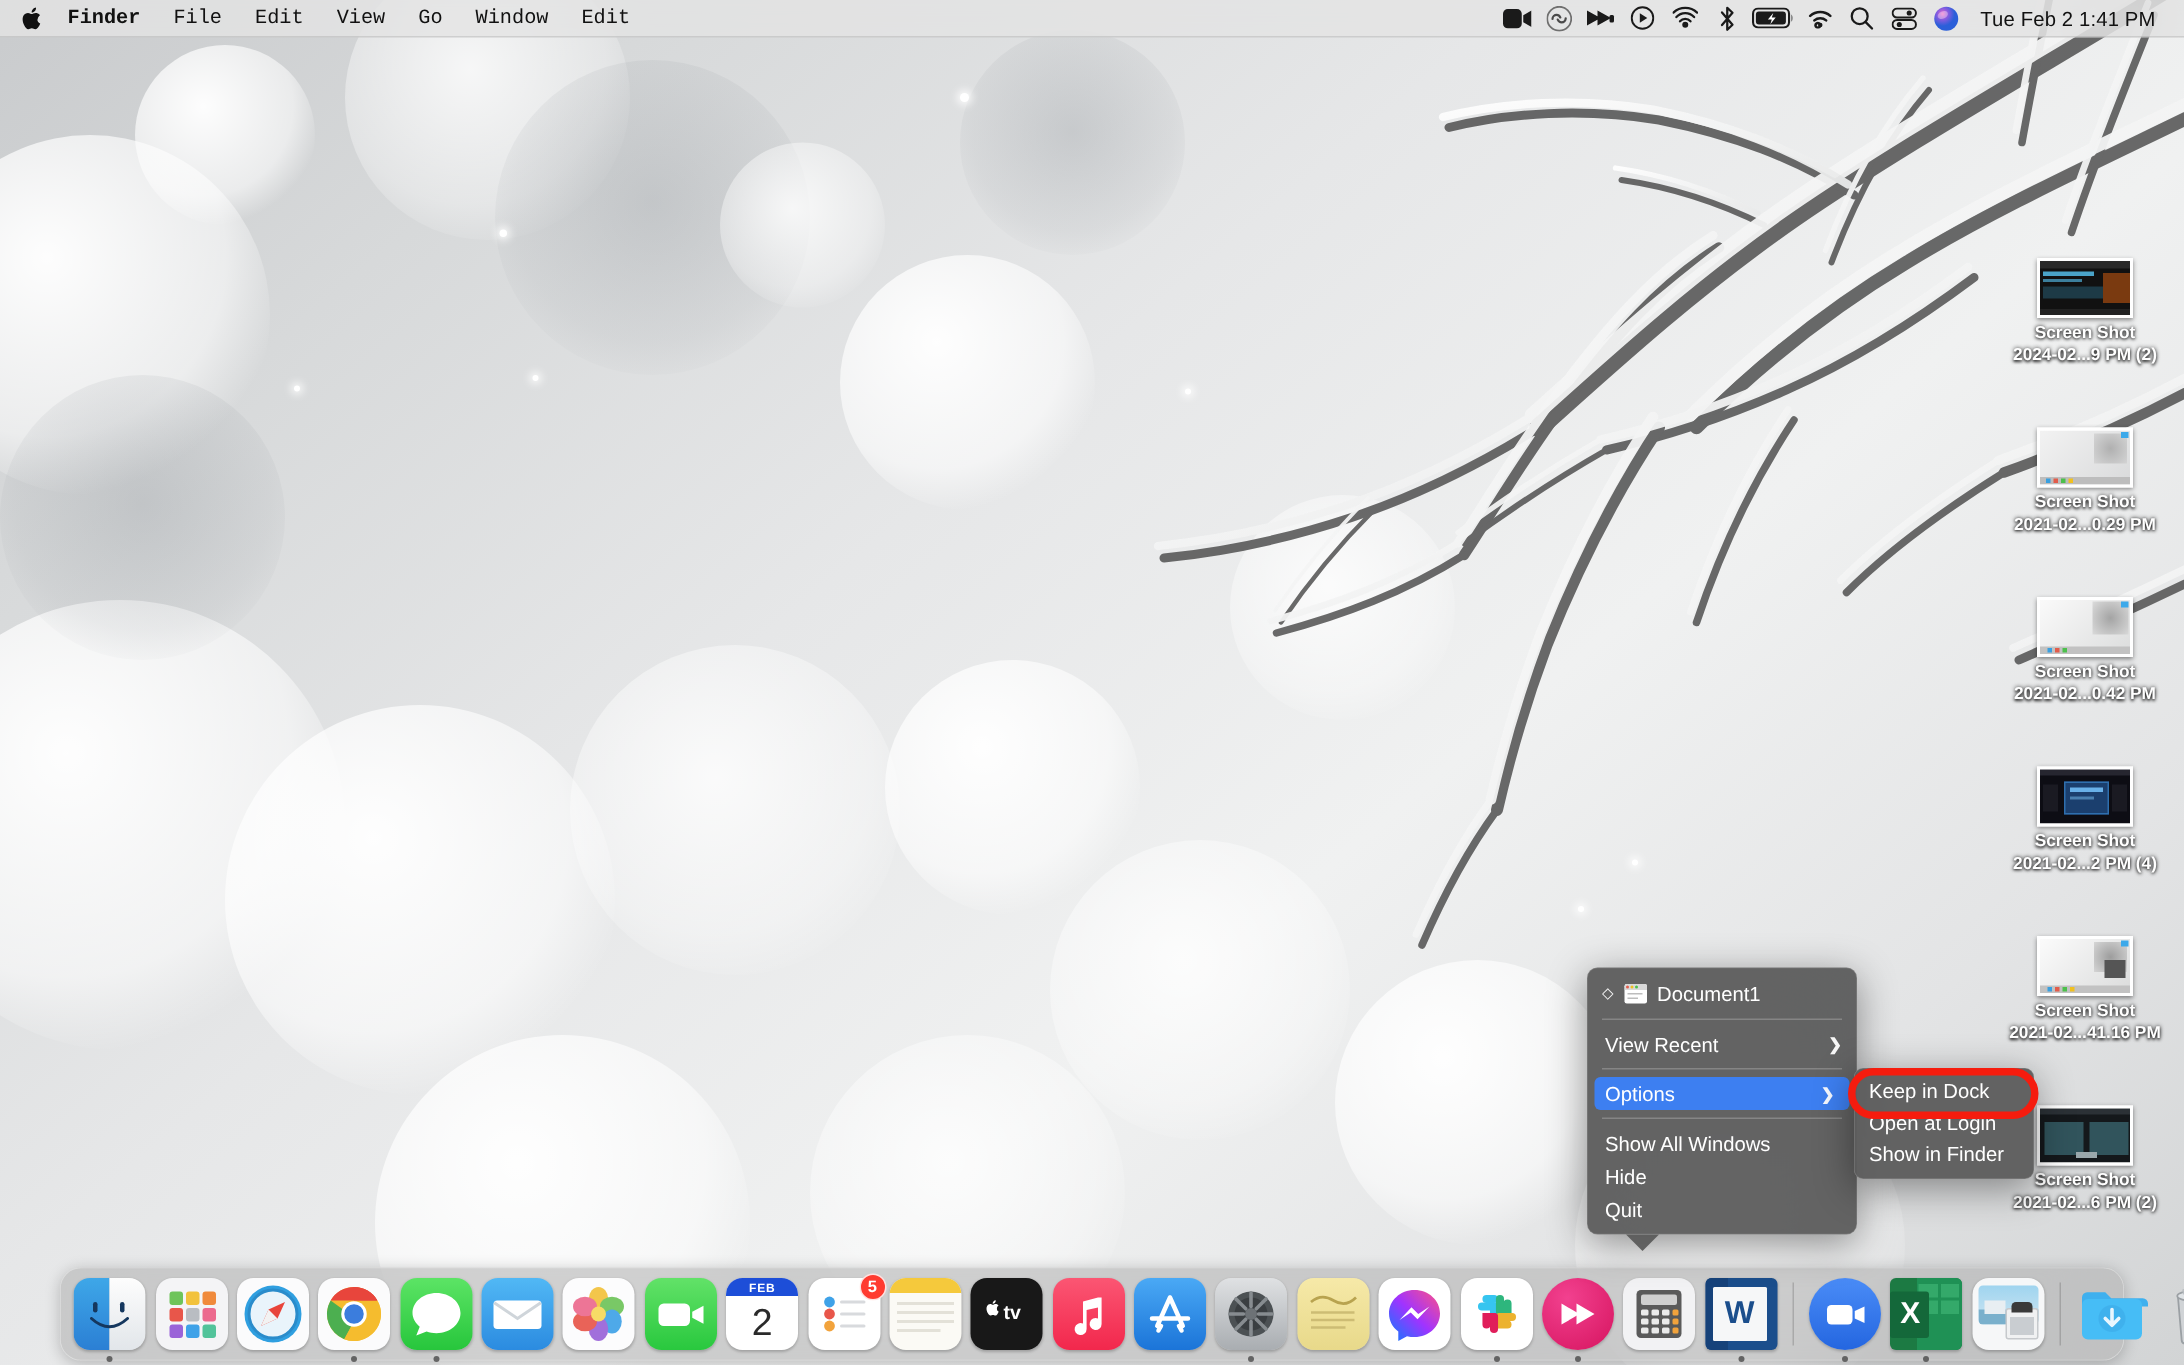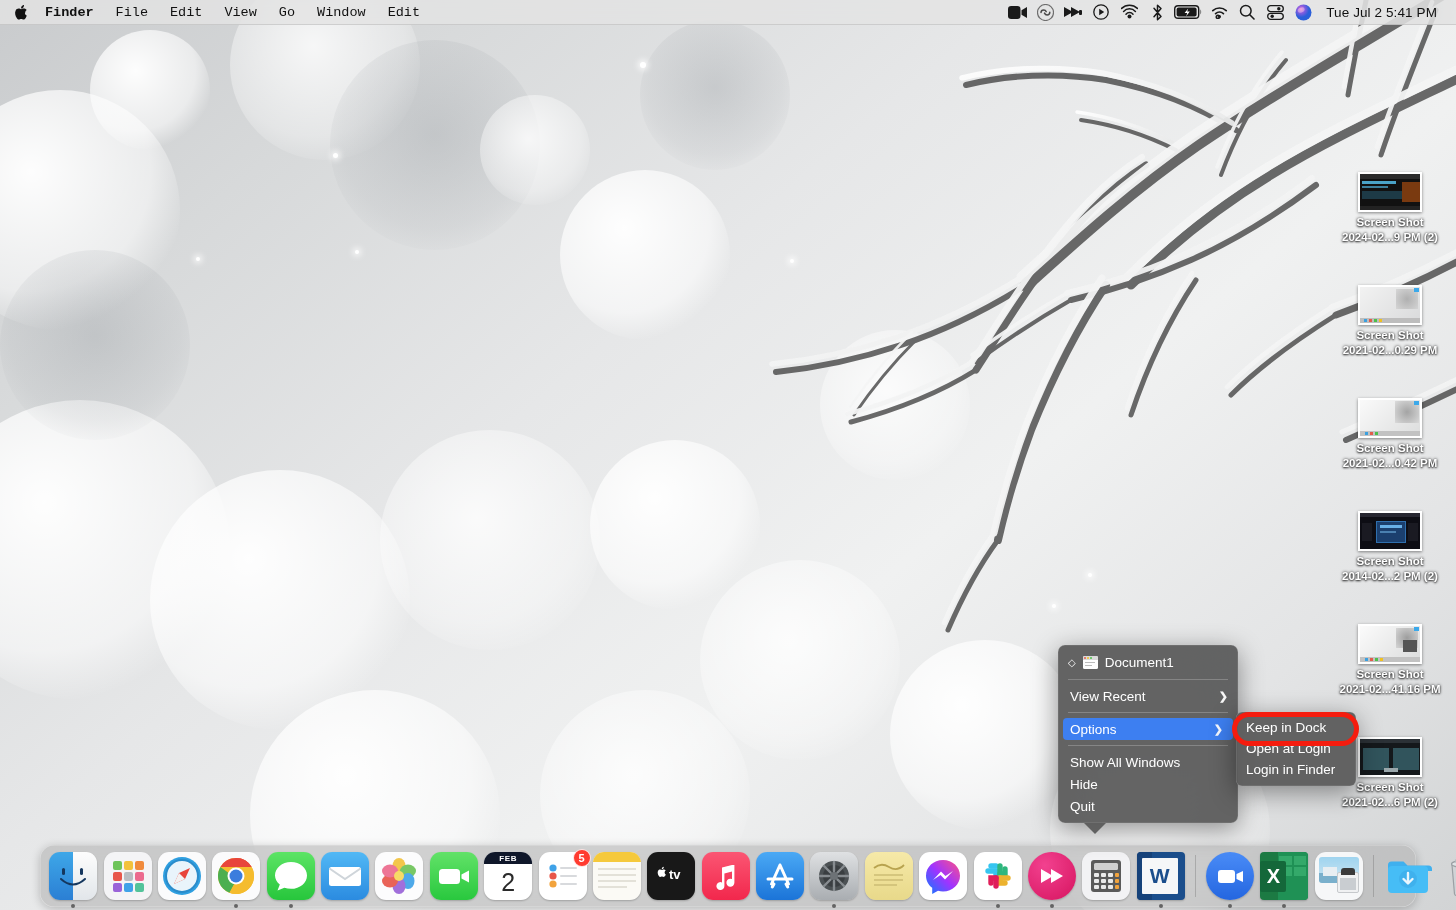--- a/index.html
+++ b/index.html
@@ -293,21 +293,21 @@
               <radialGradient id="sirig" cx="35%" cy="30%">
                 <stop offset="0%" stop-color="#f06ec8"></stop>
                 <stop offset="45%" stop-color="#8a5ce0"></stop>
                 <stop offset="100%" stop-color="#2b5fd9"></stop>
               </radialGradient>
             </defs>
           <circle cx="8.5" cy="8.5" r="8" fill="url(#sirig)"></circle>
           <ellipse cx="6.2" cy="6" rx="3.6" ry="2.4" fill="#fff" opacity=".35" transform="rotate(-25 6.2 6)"></ellipse>
         </svg>
       </div>
-      <div class="mb-clock">Tue Jul 2  5:41 PM</div>
+      <div class="mb-clock">Tue Feb 2  1:41 PM</div>
     </div>
   </div>
 
 
   <div class="desk-icon" style="left:1330px; top:150px;">
     <div class="thumb-wrap">
       <div class="shot-thumb">
         <div style="position:absolute;inset:0;background:#111;"></div>
         <div style="position:absolute;left:0;top:0;right:0;height:5px;background:#2a2a2a;"></div>
         <div style="position:absolute;left:2px;top:7px;width:34px;height:3px;background:#4aa3c8;"></div>
@@ -360,21 +360,21 @@
         <div style="position:absolute;inset:0;background:#0d0d14;"></div>
         <div style="position:absolute;left:0;top:0;right:0;height:4px;background:#262630;"></div>
         <div style="position:absolute;left:16px;top:8px;width:30px;height:22px;background:#1b3f6e;border:1px solid #2f6fae;"></div>
         <div style="position:absolute;left:20px;top:12px;width:22px;height:3px;background:#68b0e8;"></div>
         <div style="position:absolute;left:20px;top:18px;width:16px;height:2px;background:#4a80b0;"></div>
         <div style="position:absolute;left:2px;top:10px;width:10px;height:18px;background:#1a1a22;"></div>
         <div style="position:absolute;right:2px;top:10px;width:10px;height:18px;background:#1a1a22;"></div>
       </div>
     </div>
     <div class="desk-label">Screen Shot</div>
-    <div class="desk-label" style="margin-top:0">2014-02...2 PM (2)</div>
+    <div class="desk-label" style="margin-top:0">2021-02...2 PM (4)</div>
   </div>
 
   <div class="desk-icon" style="left:1330px; top:602px;">
     <div class="thumb-wrap">
       <div class="shot-thumb">
         <div style="position:absolute;inset:0;background:linear-gradient(135deg,#fbfbfb,#dbdcdc);"></div>
         <div style="position:absolute;right:2px;top:2px;width:22px;height:20px;background:radial-gradient(circle,#8a8a8a,#d0d0d0);opacity:.8;"></div>
         <div style="position:absolute;right:3px;top:14px;width:14px;height:12px;background:#555;"></div>
         <div style="position:absolute;right:1px;top:1px;width:5px;height:4px;background:#3ca9ea;"></div>
         <div style="position:absolute;left:0;bottom:0;right:0;height:5px;background:#c2c2c2;"></div>
@@ -445,21 +445,21 @@
   </div>
 
   <div id="submenu">
     <div class="sub-row">
       <span>Keep in Dock</span>
     </div>
     <div class="sub-row">
       <span>Open at Login</span>
     </div>
     <div class="sub-row">
-      <span>Login in Finder</span>
+      <span>Show in Finder</span>
     </div>
   </div>
 
   <div id="annot"></div>
 
   <div id="dock">
 
     <div class="dock-item">
       <div class="dock-ico">
         <div style="position:absolute;left:0;top:0;width:50%;height:100%;background:linear-gradient(180deg,#3ea7e8,#2b7fd4);"></div>
@@ -557,21 +557,21 @@
       <div class="dock-ico" style="background:linear-gradient(180deg,#62e268,#29c83e);">
         <svg width="48" height="48" viewBox="0 0 48 48">
           <rect x="9" y="17" width="21" height="15" rx="3.5" fill="#fff"></rect>
           <path d="M31.5 22.5 L39 18.5 V30.5 L31.5 26.5 Z" fill="#fff"></path>
         </svg>
       </div>
     </div>
 
     <div class="dock-item">
       <div class="dock-ico" style="background:#fff;">
-        <div style="position:absolute;left:0;top:0;right:0;height:12px;background:#0f172a;display:flex;align-items:center;justify-content:center;color:#fff;font-size:8px;font-weight:bold;letter-spacing:.6px;text-align:center;">FEB</div>
+        <div style="position:absolute;left:0;top:0;right:0;height:12px;background:#1d4ed8;display:flex;align-items:center;justify-content:center;color:#fff;font-size:8px;font-weight:bold;letter-spacing:.6px;text-align:center;">FEB</div>
         <div style="position:absolute;left:0;top:12px;right:0;bottom:0;display:flex;align-items:center;justify-content:center;color:#2a2a2a;font-size:25px;font-weight:300;">2</div>
       </div>
     </div>
 
     <div class="dock-item">
       <div class="dock-ico" style="background:#fff;">
         <svg width="48" height="48" viewBox="0 0 48 48">
           <circle cx="14" cy="16" r="3.6" fill="#3fa2e8"></circle>
             <rect x="21" y="15" width="17" height="2" rx="1" fill="#d8dadd"></rect>
           <circle cx="14" cy="24" r="3.6" fill="#e8564a"></circle>

